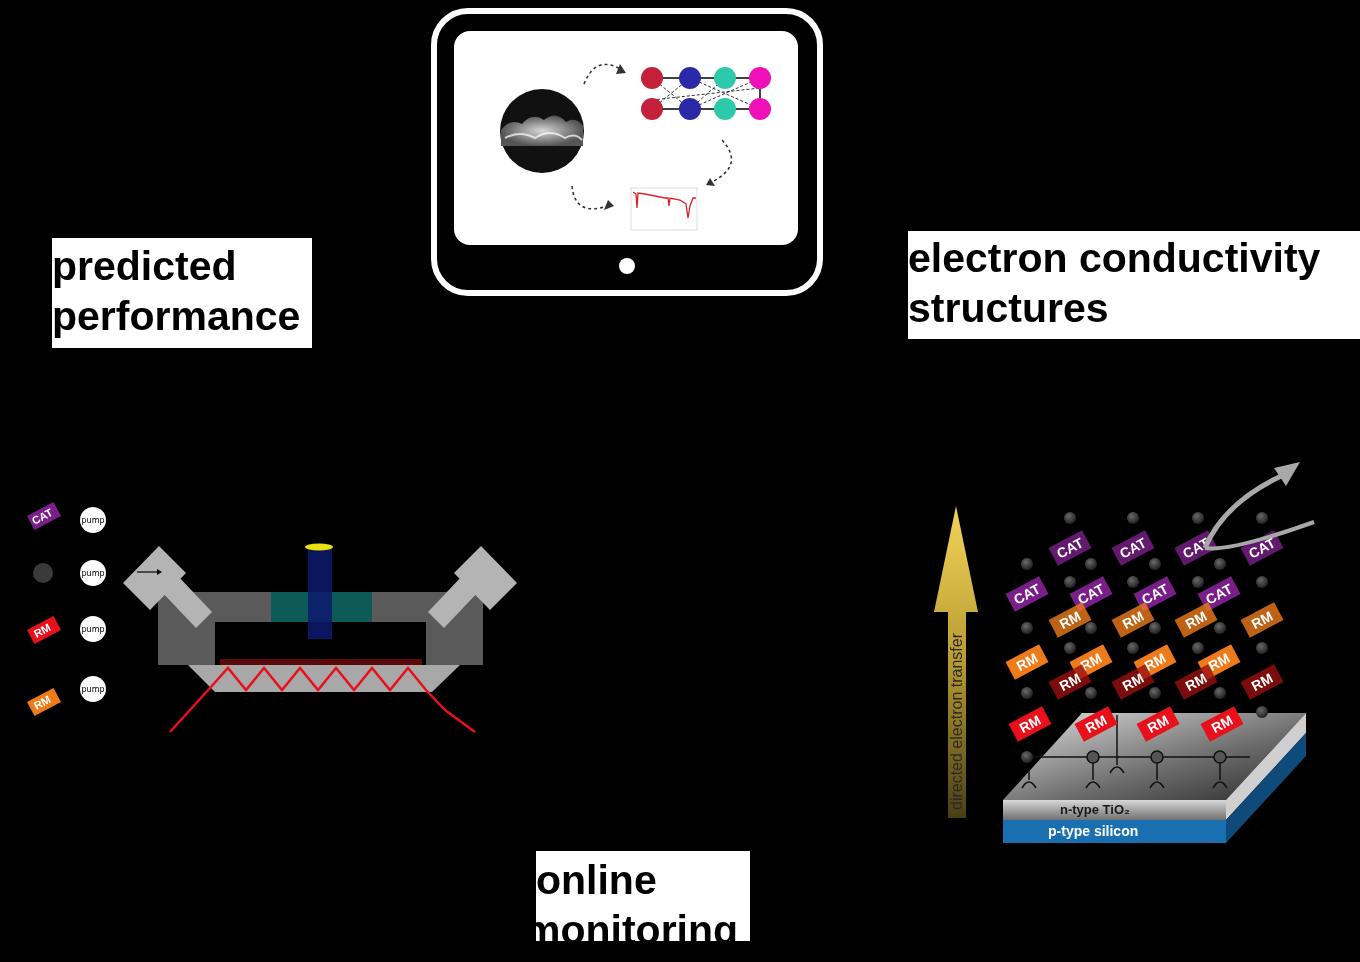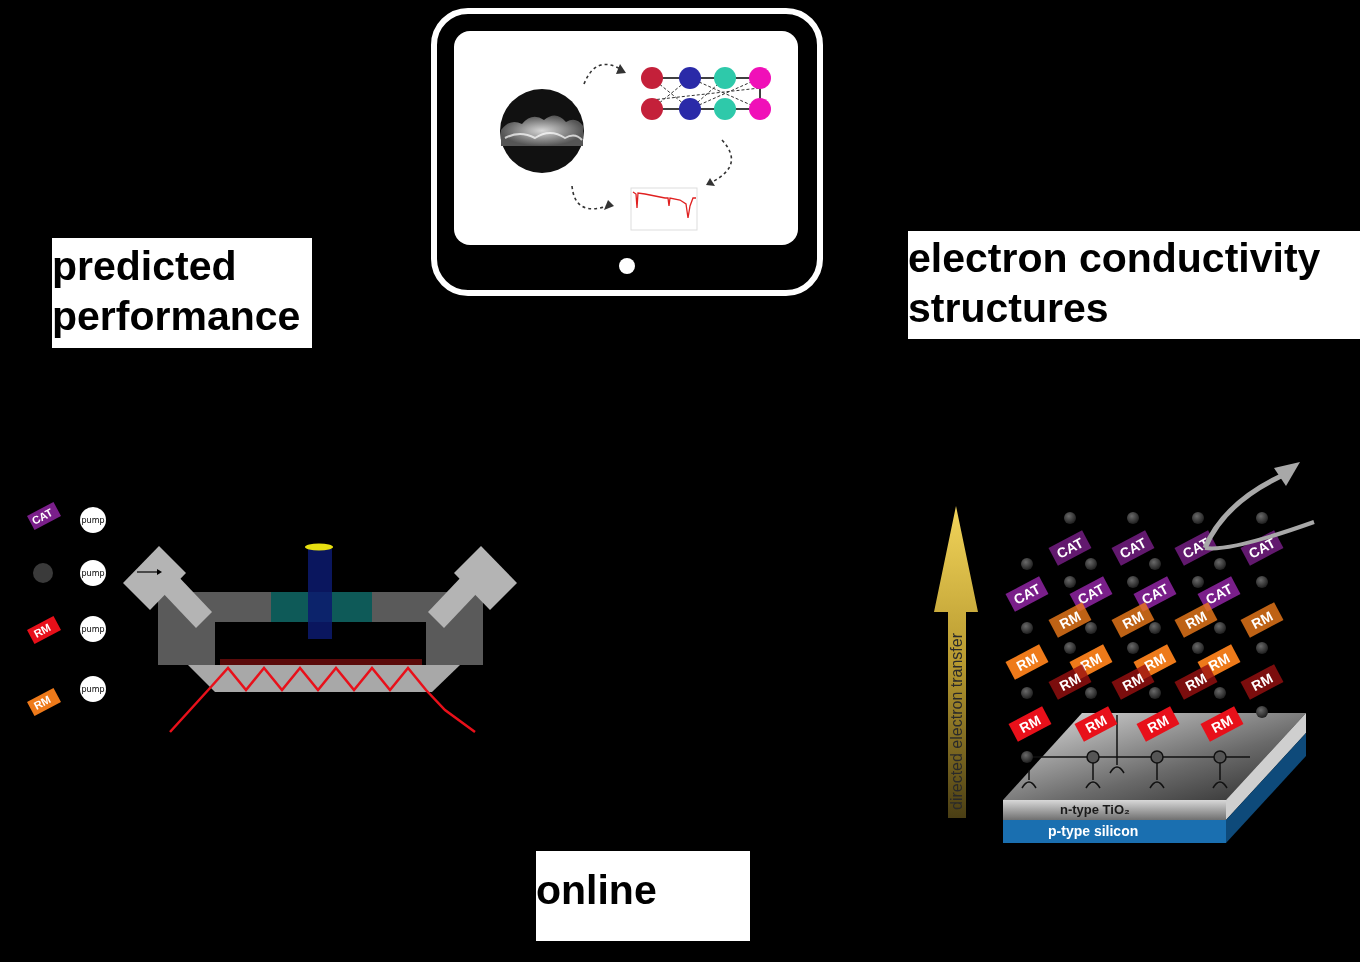--- a/index.html
+++ b/index.html
@@ -1,38 +1,39 @@
 <!DOCTYPE html>
 <html><head>
 <meta charset="utf-8">
 <style>
   html, body { margin: 0; padding: 0; background: #000; }
   body { width: 1360px; height: 962px; position: relative; overflow: hidden; font-family: "Liberation Sans", sans-serif; }
   .label-box { position: absolute; background: #fff; color: #000; font-weight: bold; text-align: left; font-family: "Liberation Sans", sans-serif; line-height: 1.22; }
   #lbl-predicted { left: 52px; top: 238px; width: 260px; height: 110px; font-size: 41px; padding-top: 3px; box-sizing: border-box; }
   #lbl-electron { left: 876px; top: 231px; width: 469px; height: 108px; font-size: 41px; padding-top: 2px; box-sizing: border-box; margin-left: 32px; }
-  #lbl-online { left: 536px; top: 851px; width: 214px; height: 90px; font-size: 41px; padding-top: 14px; box-sizing: border-box; overflow: hidden; }
+  #lbl-online { left: 536px; top: 851px; width: 214px; height: 90px; font-size: 41px; padding-top: 4px; box-sizing: border-box; overflow: hidden; }
   #lbl-online .line2 { display: block; margin-left: -12px; white-space: nowrap; letter-spacing: 0px; }
   svg { position: absolute; left: 0; top: 0; }
   .pump-text { font-family: "DejaVu Sans", sans-serif; font-size: 8px; }
   .chip-text { font-family: "Liberation Sans", sans-serif; font-weight: bold; fill: #fff; }
 </style>
 </head>
 <body>
 
 <div class="label-box" id="lbl-predicted">
   <div>predicted</div>
   <div>performance</div>
 </div>
 <div class="label-box" id="lbl-electron">
   <div>electron conductivity</div>
   <div>structures</div>
 </div>
 <div class="label-box" id="lbl-online">
   <div>online</div>
+  <span class="line2">monitoring</span>
 </div>
 
 <svg width="1360" height="962" viewBox="0 0 1360 962">
   <defs>
     <linearGradient id="gold" x1="0" y1="0" x2="0" y2="1">
       <stop offset="0" stop-color="#f2d45a"></stop>
       <stop offset="0.5" stop-color="#b89a30"></stop>
       <stop offset="1" stop-color="#4a3e14"></stop>
     </linearGradient>
     <linearGradient id="slab" x1="0" y1="0" x2="1" y2="1">

